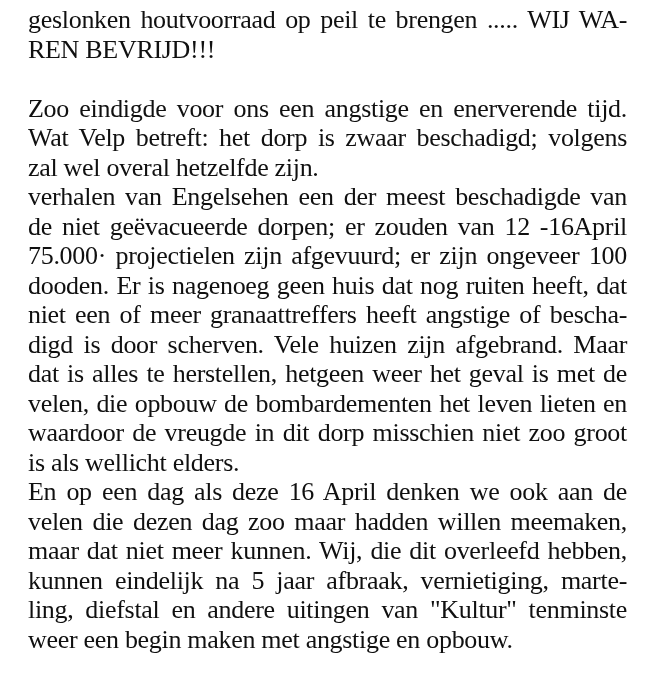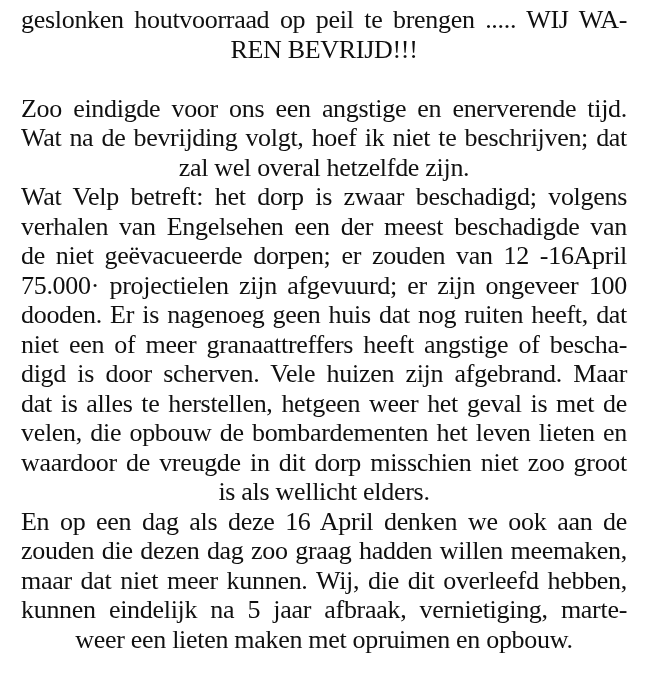--- a/index.html
+++ b/index.html
@@ -17,52 +17,53 @@
       color: #101010;
       font-family: "Liberation Serif", "DejaVu Serif", serif;
       font-size: 26px;
       line-height: 29.5px;
       letter-spacing: -0.3px;
       overflow: hidden;
     }
     .line {
       min-height: 29.5px;
       white-space: normal;
+      margin-left: 7px;
     }
     .line.justify {
       text-align: justify;
       text-align-last: justify;
       -moz-text-align-last: justify;
     }
     .line.last {
-      text-align: center;
+      text-align: left;
     }
     .line.blank {
       
     }
   </style>
 </head>
 <body>
 
 <div class="page">
   <div class="line justify">geslonken houtvoorraad op peil te brengen ..... WIJ WA-</div>
   <div class="line last">REN BEVRIJD!!!</div>
   <div class="line blank"></div>
   <div class="line justify">Zoo eindigde voor ons een angstige en enerverende tijd.</div>
-  <div class="line justify">Wat na de bevrijding volgt, hoef ik niet te beschrijven; dat</div>
+  <div class="line justify">Wat Velp betreft: het dorp is zwaar beschadigd; volgens</div>
   <div class="line last">zal wel overal hetzelfde zijn.</div>
-  <div class="line justify">Wat Velp betreft: het dorp is zwaar beschadigd; volgens</div>
   <div class="line justify">verhalen van Engelsehen een der meest beschadigde van</div>
   <div class="line justify">de niet geëvacueerde dorpen; er zouden van 12 -16April</div>
   <div class="line justify">75.000· projectielen zijn afgevuurd; er zijn ongeveer 100</div>
   <div class="line justify">dooden. Er is nagenoeg geen huis dat nog ruiten heeft, dat</div>
   <div class="line justify">niet een of meer granaattreffers heeft angstige of bescha-</div>
   <div class="line justify">digd is door scherven. Vele huizen zijn afgebrand. Maar</div>
   <div class="line justify">dat is alles te herstellen, hetgeen weer het geval is met de</div>
   <div class="line justify">velen, die opbouw de bombardementen het leven lieten en</div>
   <div class="line justify">waardoor de vreugde in dit dorp misschien niet zoo groot</div>
   <div class="line last">is als wellicht elders.</div>
   <div class="line justify">En op een dag als deze 16 April denken we ook aan de</div>
-  <div class="line justify">zouden die dezen dag zoo graag hadden willen meemaken,</div>
+  <div class="line justify">velen die dezen dag zoo maar hadden willen meemaken,</div>
   <div class="line justify">maar dat niet meer kunnen. Wij, die dit overleefd hebben,</div>
   <div class="line justify">kunnen eindelijk na 5 jaar afbraak, vernietiging, marte-</div>
-  <div class="line last">weer een lieten maken met opruimen en opbouw.</div>
+  <div class="line justify">ling, diefstal en andere uitingen van "Kultur" tenminste</div>
+  <div class="line last">weer een begin maken met angstige en opbouw.</div>
 </div>
 
 </body></html>

